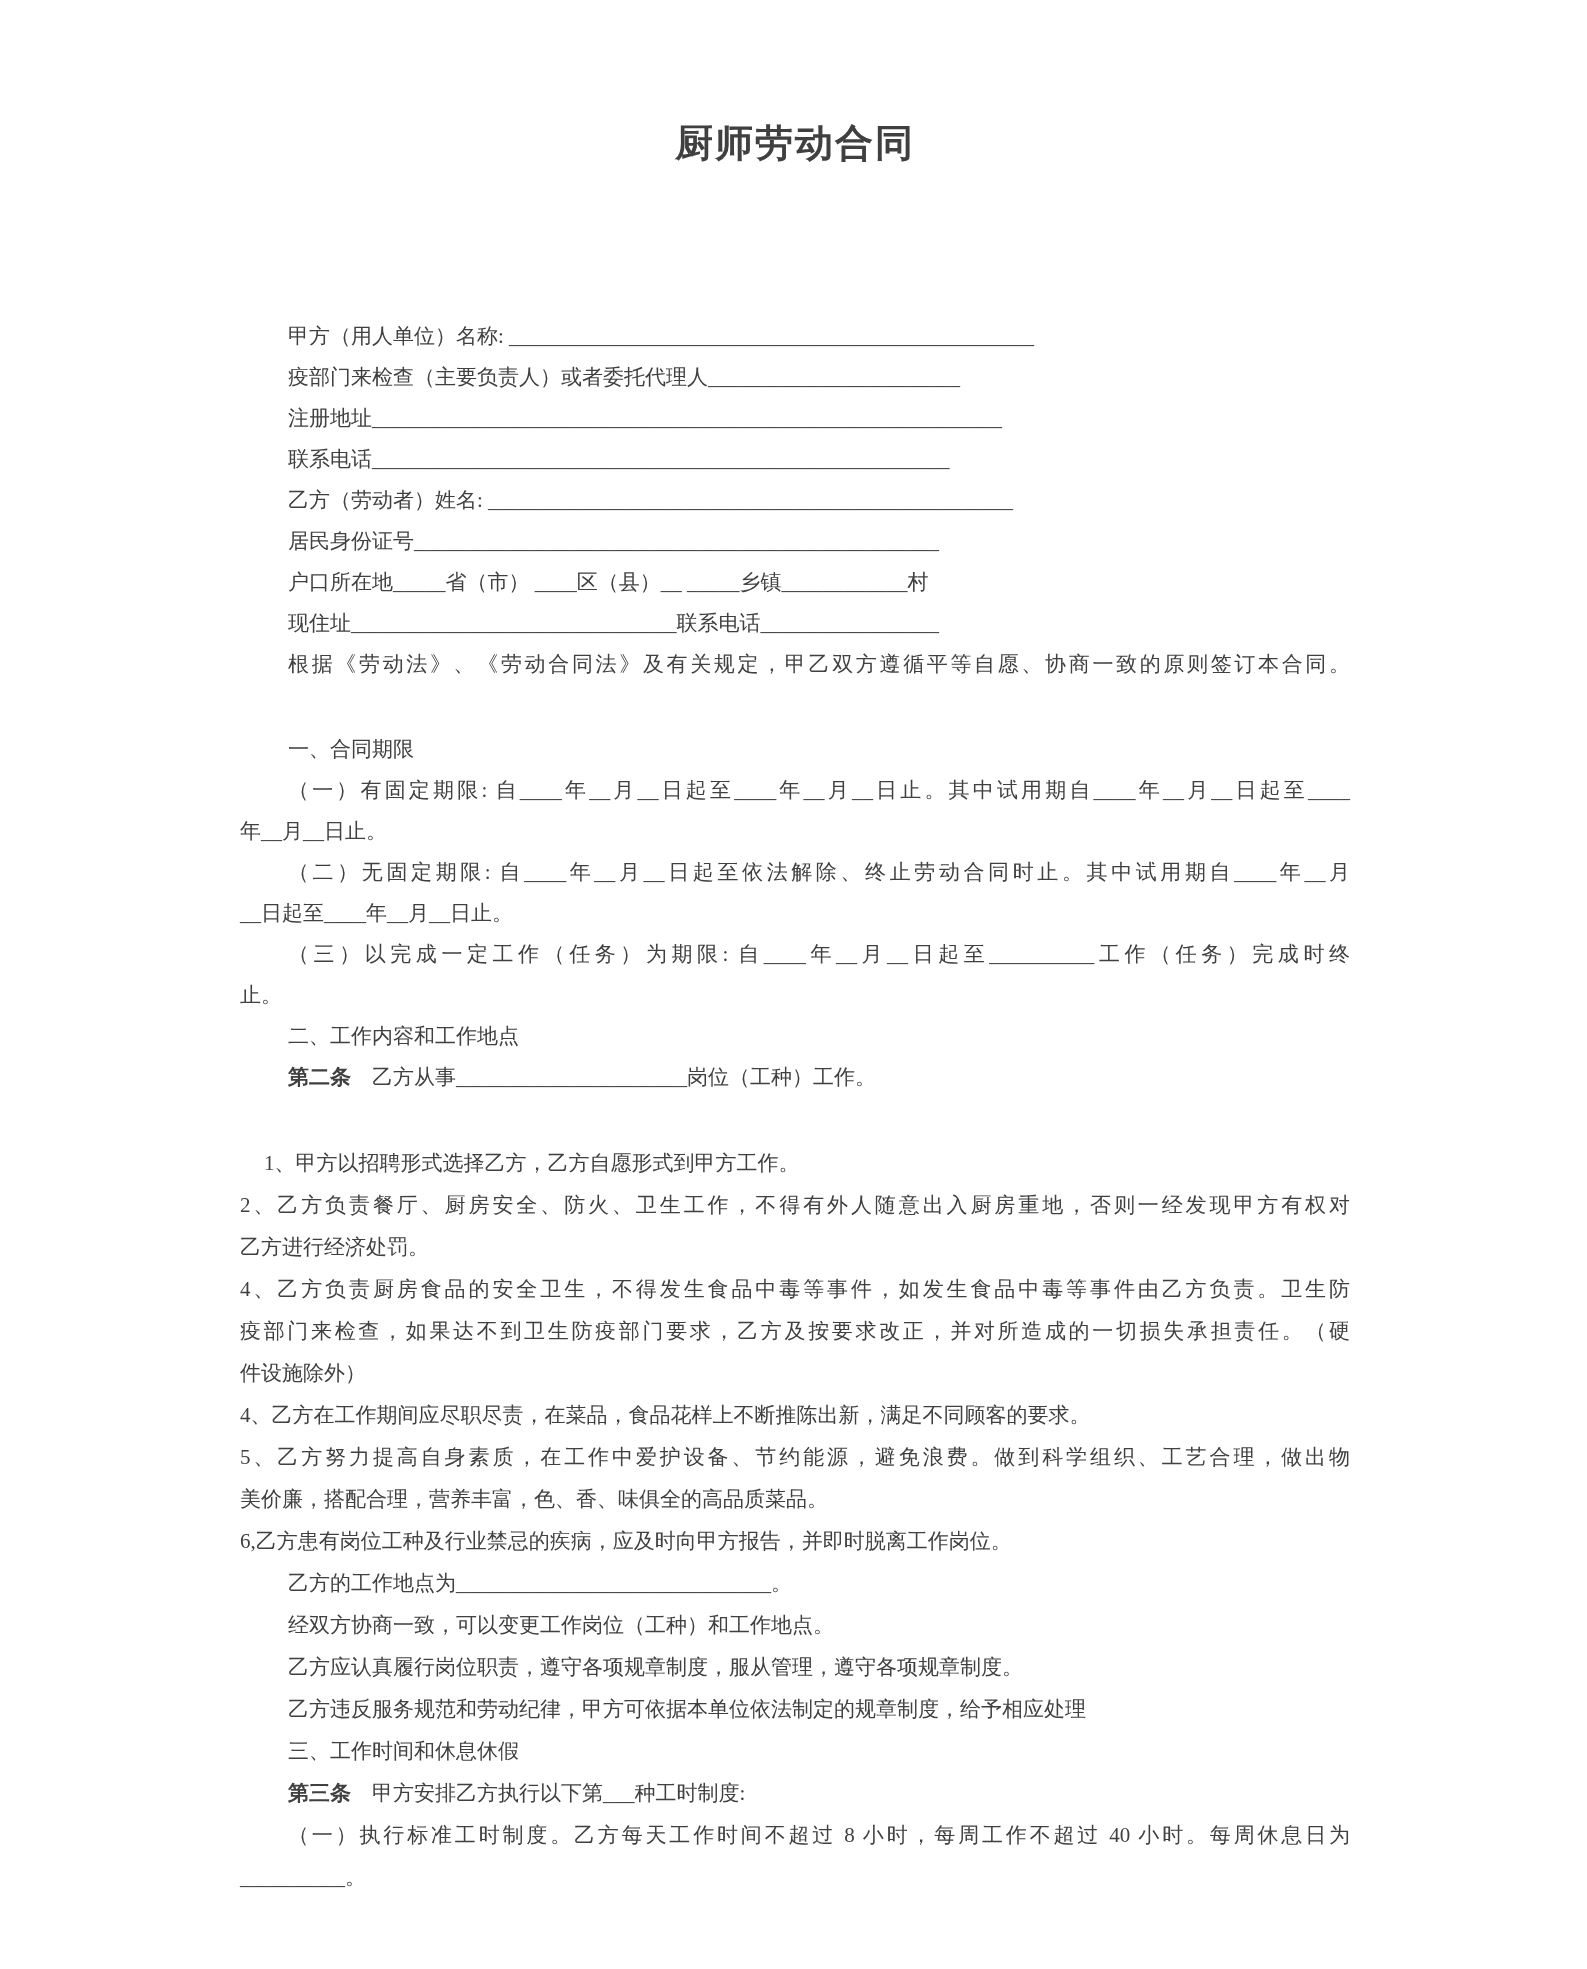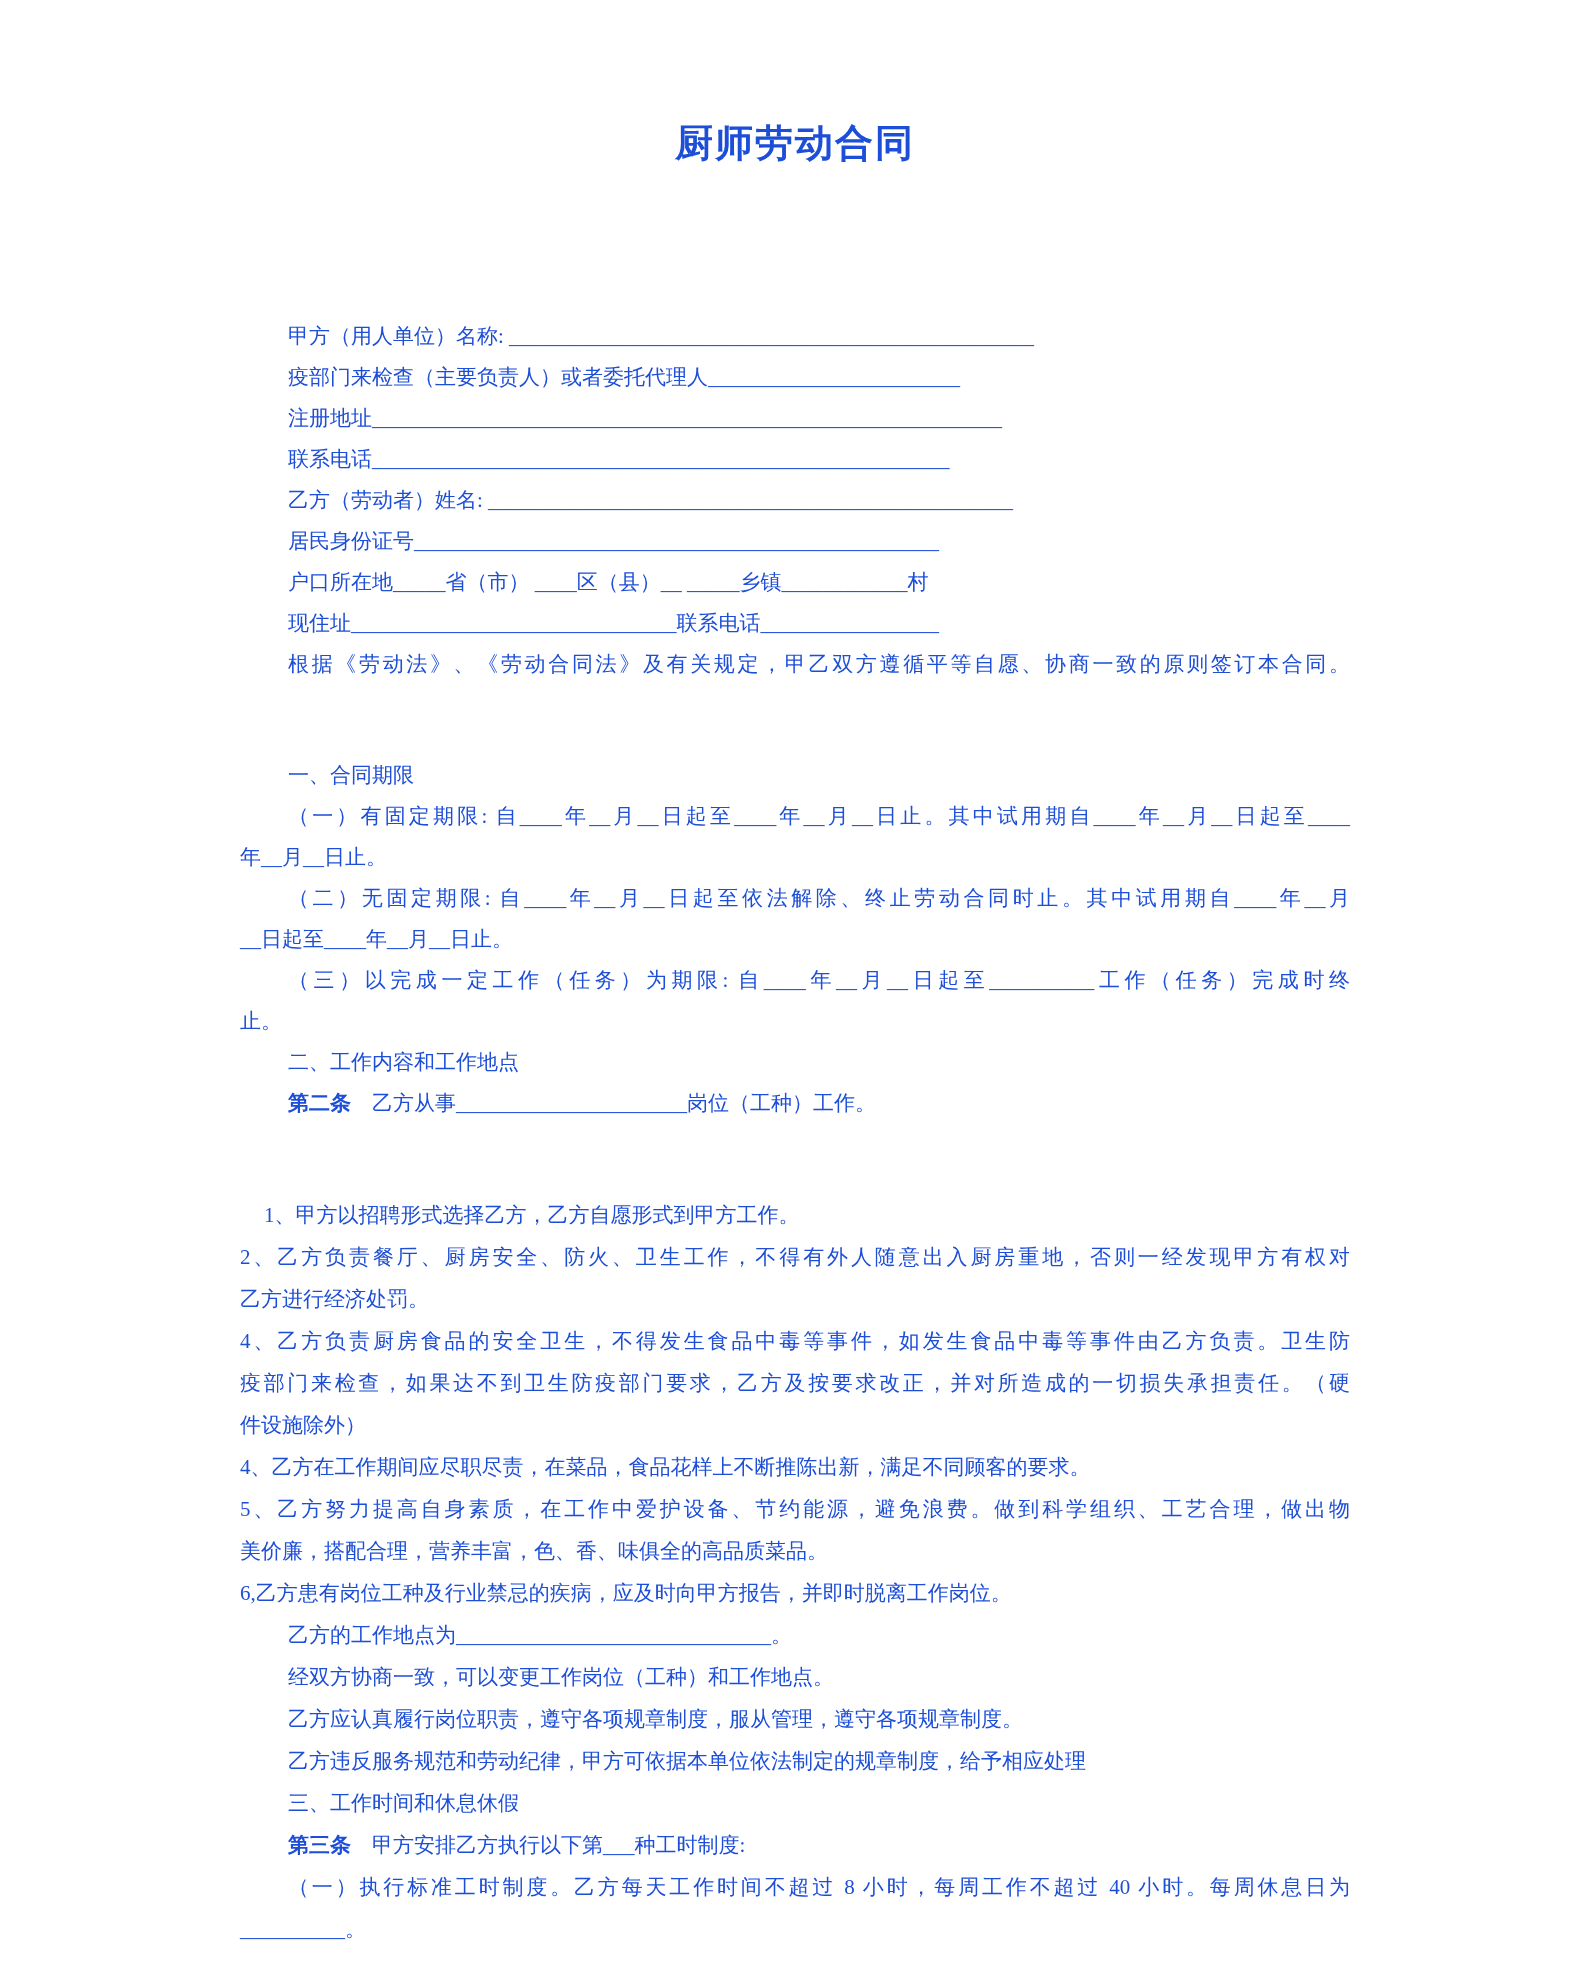--- a/index.html
+++ b/index.html
@@ -1,36 +1,36 @@
 <!DOCTYPE html>
 <html><head>
 <meta charset="utf-8">
 <style>
   html,body{margin:0;padding:0;background:#fff;}
   .page{
     width:1587px;height:1969px;background:#ffffff;overflow:hidden;
-    color:#1d4ed8;font-family:"Liberation Serif","DejaVu Serif",serif;
+    color:#404040;font-family:"Liberation Serif","DejaVu Serif",serif;
     position:relative;
   }
   .content{margin-left:240px;width:1110px;font-size:21px;}
   .doc-title{
     margin:118px 0 0 0;padding:0;
     font-size:38px;font-weight:bold;text-align:center;line-height:50px;
     letter-spacing:2px;
   }
   .block{margin:0;padding:0;}
   .b-form{margin-top:148px;}
   .b-form .line{line-height:41px;}
   .b-sec1 .line{line-height:41px;}
   .b-list .line{line-height:42px;}
   .line{white-space:pre-wrap;}
   .ind1{padding-left:24px;}
   .ind2{padding-left:48px;}
   .fill{text-align:justify;text-align-last:justify;}
-  .gap{margin-top:70px;}
+  .gap{margin-top:44px;}
   .clause-no{font-weight:bold;}
 </style>
 </head>
 <body>
 
 <div class="page">
   <div class="content">
     <h1 class="doc-title">厨师劳动合同</h1>
     <div class="block b-form" id="block-party_info">
         <div class="line ind2">甲方（用人单位）名称: __________________________________________________</div>

